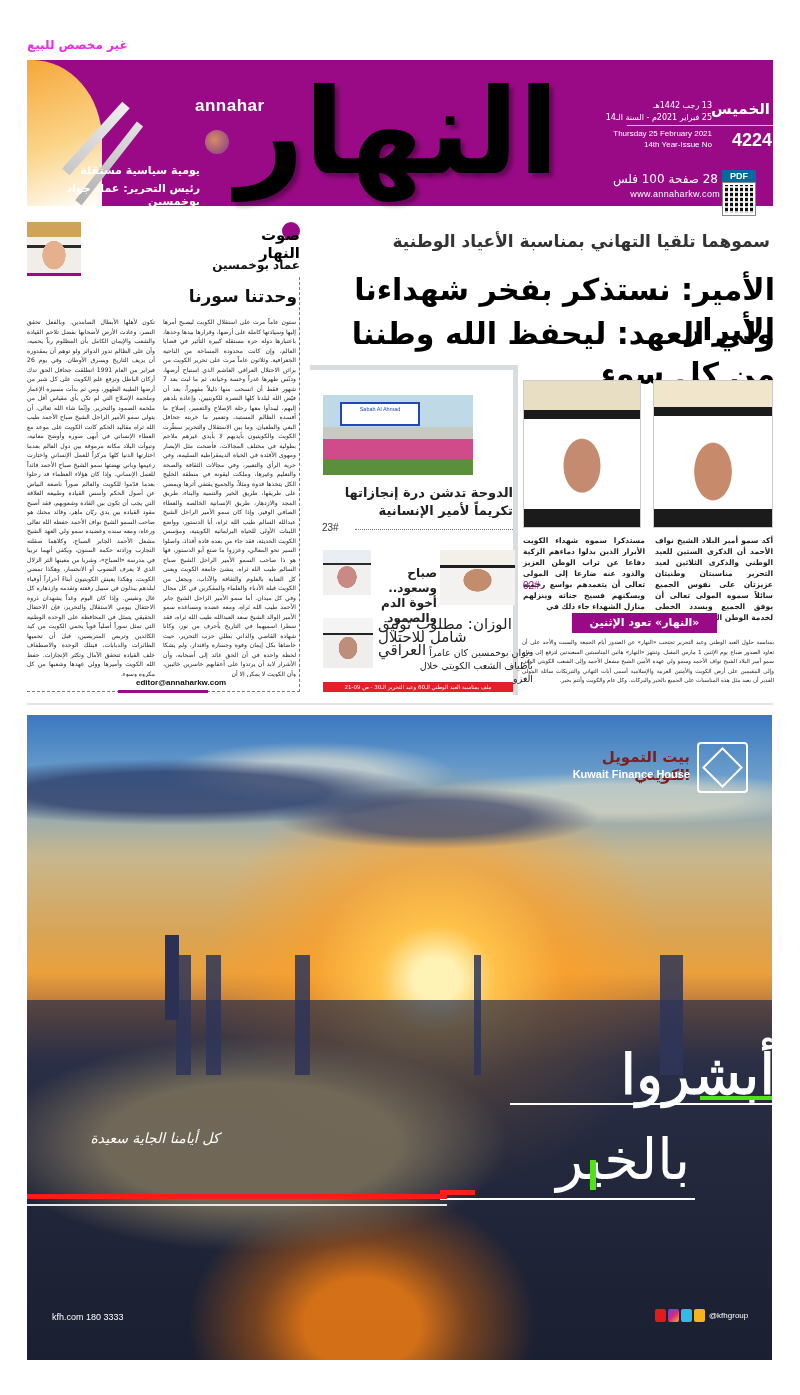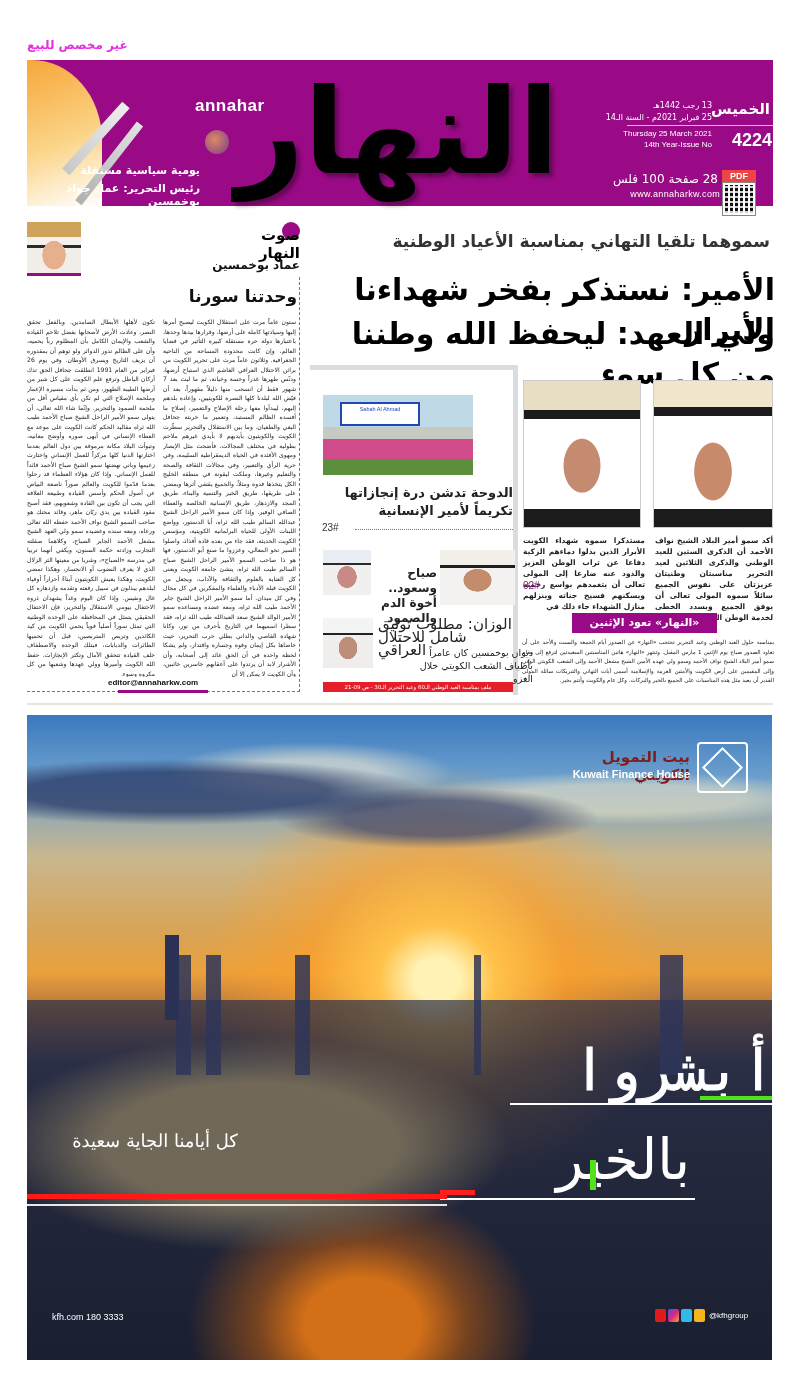--- a/index.html
+++ b/index.html
@@ -22,21 +22,21 @@
 
   .day-ar { left: 720px; top: 100px; width: 50px; color: #fff; font-size: 15px; font-weight: bold; direction: rtl; }
   .hijri { left: 600px; top: 101px; width: 112px; text-align: right; color: #fff; font-size: 8px; direction: rtl; }
   .greg { left: 585px; top: 113px; width: 127px; text-align: right; color: #fff; font-size: 8px; direction: rtl; }
   .mast-rule { left: 627px; top: 125px; width: 146px; height: 1px; background: #d9b8d3; }
   .date-en { left: 590px; top: 129px; width: 122px; text-align: right; color: #fff; font-size: 8px; font-family: "Liberation Sans", sans-serif; }
   .issue-en { left: 590px; top: 140px; width: 122px; text-align: right; color: #fff; font-size: 8px; font-family: "Liberation Sans", sans-serif; }
   .issue-no { left: 720px; top: 130px; width: 52px; text-align: right; color: #fff; font-size: 18px; font-weight: bold; font-family: "Liberation Sans", sans-serif; }
   .price { left: 610px; top: 172px; width: 108px; text-align: right; color: #fff; font-size: 12px; font-weight: normal; direction: rtl; }
   .website { left: 615px; top: 189px; width: 105px; text-align: right; color: #fff; font-size: 9px; font-family: "Liberation Sans", sans-serif; letter-spacing: 0.3px; }
-  .pdf-badge { left: 722px; top: 170px; width: 34px; height: 12px; background: #ef4444; color: #fff; font-size: 9px; font-weight: bold; text-align: center; line-height: 12px; font-family: "Liberation Sans", sans-serif; }
+  .pdf-badge { left: 722px; top: 170px; width: 34px; height: 12px; background: #0369a1; color: #fff; font-size: 9px; font-weight: bold; text-align: center; line-height: 12px; font-family: "Liberation Sans", sans-serif; }
   .qr { left: 723px; top: 183px; width: 32px; height: 32px; background:
       repeating-linear-gradient(90deg, #111 0 3px, #fff 3px 5px),
       #fff; border: 2px solid #fff; outline: 1px solid #888;
       background-blend-mode: normal; }
   .qr::before { content:""; position:absolute; inset:0; background: repeating-linear-gradient(0deg, rgba(255,255,255,0.8) 0 2px, transparent 2px 5px); }
 
   
   .kicker { left: 310px; top: 231px; width: 460px; text-align: right; direction: rtl; font-size: 17px; font-weight: bold; color: #333; }
   .headline1 { left: 300px; top: 270px; width: 475px; text-align: right; direction: rtl; font-size: 30px; font-weight: bold; color: #000; line-height: 40px; }
   .headline2 { left: 300px; top: 314px; width: 475px; text-align: right; direction: rtl; font-size: 30px; font-weight: bold; color: #000; line-height: 40px; }
@@ -44,21 +44,21 @@
   
   .col-box { left: 27px; top: 277px; width: 273px; height: 415px; border-right: 1px dashed #777; border-bottom: 1px dashed #777; }
   .col-logo { left: 220px; top: 226px; width: 80px; height: 30px; color: #000; font-size: 15px; font-weight: bold; direction: rtl; text-align: right; }
   .col-logo-dot { left: 282px; top: 222px; width: 18px; height: 18px; border-radius: 50%; background: #9b0a86; }
   .col-author { left: 180px; top: 258px; width: 120px; text-align: right; direction: rtl; font-size: 12px; font-weight: bold; }
   .col-photo { left: 27px; top: 222px; width: 54px; height: 54px; background: radial-gradient(ellipse at 50% 65%, #e6b08f 0 30%, transparent 31%), linear-gradient(180deg, #d0a35a 0 30%, #f4f0ec 30% 45%, #2a2a2a 45% 50%, #f1eee9 50%); border-bottom: 3px solid #9b0a86; }
   .col-title { left: 27px; top: 286px; width: 270px; direction: rtl; font-size: 17px; font-weight: bold; }
   .col-text { font-size: 6.1px; line-height: 9.5px; direction: rtl; text-align: justify; color: #222; }
   .col-text-right { left: 163px; top: 317px; width: 133px; height: 360px; overflow: hidden; }
   .col-text-left { left: 27px; top: 317px; width: 128px; height: 360px; overflow: hidden; }
-  .col-email { left: 108px; top: 678px; width: 90px; text-align: center; font-size: 8px; font-weight: bold; font-family: "Liberation Sans", sans-serif; }
+  .col-email { left: 136px; top: 678px; width: 90px; text-align: center; font-size: 8px; font-weight: bold; font-family: "Liberation Sans", sans-serif; }
   .col-email-bar { left: 118px; top: 690px; width: 90px; height: 3px; background: #9b0a86; }
   .side-panel { left: 310px; top: 365px; width: 208px; height: 330px; border-right: 5px solid #d9dde0; border-top: 5px solid #d9dde0; }
   .side-photo { left: 323px; top: 395px; width: 150px; height: 80px; background: linear-gradient(180deg, #bfd9e7 0 40%, #c7c9c3 40% 55%, #d04b8a 55% 80%, #5b8f3c 80%); }
   .side-sign { left: 340px; top: 402px; width: 80px; height: 24px; background: #fff; border: 2px solid #2447b7; color: #2447b7; font-size: 5.5px; text-align: center; line-height: 10px; font-family: "Liberation Sans", sans-serif; }
   .side-h1 { left: 318px; top: 484px; width: 195px; text-align: right; direction: rtl; font-size: 13px; font-weight: bold; line-height: 18px; color: #222; }
   .side-ref1 { left: 322px; top: 522px; font-size: 10px; color: #333; font-family: "Liberation Sans", sans-serif; }
   .side-dots1 { left: 355px; top: 529px; width: 158px; border-top: 1px dotted #777; }
   .thumb-a { left: 323px; top: 550px; width: 48px; height: 45px; background: radial-gradient(ellipse at 50% 60%, #c98a85 0 28%, transparent 29%), linear-gradient(180deg, #e9eef4 0 30%, #2a2a2a 30% 34%, #f2f0ee 34%); }
   .thumb-b { left: 440px; top: 550px; width: 75px; height: 55px; background: radial-gradient(ellipse at 50% 55%, #c28c6d 0 26%, transparent 27%), linear-gradient(180deg, #f3efe9 0 28%, #1f1f1f 28% 32%, #f4f2f0 32%); }
   .side-h2 { left: 365px; top: 550px; width: 72px; text-align: right; direction: rtl; font-size: 12px; font-weight: bold; line-height: 15px; color: #222; margin-top: 16px; }
@@ -101,29 +101,29 @@
   .ad-tower { left: 165px; top: 935px; width: 14px; height: 85px; background: #2b3154; }
   .ad-land { left: 27px; top: 1000px; width: 745px; height: 360px; background:
       radial-gradient(ellipse at 30% 40%, rgba(120,110,90,0.9) 0 20%, transparent 35%),
       radial-gradient(ellipse at 45% 90%, rgba(230,120,20,0.9) 0 10%, rgba(180,90,20,0.6) 18%, transparent 30%),
       linear-gradient(180deg, rgba(40,45,70,0.7), rgba(25,30,48,0.95)); }
   .kfh-logo-box { left: 697px; top: 742px; width: 51px; height: 51px; border: 2px solid #fff; border-radius: 4px; }
   .kfh-logo-inner { left: 708px; top: 753px; width: 29px; height: 29px; border: 2px solid #fff; transform: rotate(45deg); }
   .kfh-ar { left: 560px; top: 748px; width: 130px; text-align: right; direction: rtl; color: #7f1d1d; font-size: 15px; font-weight: bold; }
   .kfh-en { left: 560px; top: 768px; width: 130px; text-align: right; color: #fff; font-size: 11px; font-weight: bold; font-family: "Liberation Sans", sans-serif; }
 
-  .slogan1 { left: 500px; top: 1045px; width: 275px; text-align: right; direction: rtl; color: #fff; font-size: 56px; line-height: 60px; font-family: Liberation Mono, monospace; letter-spacing: 2px;
+  .slogan1 { left: 500px; top: 1045px; width: 275px; text-align: right; direction: rtl; color: #fff; font-size: 56px; line-height: 60px; font-family: Liberation Sans, sans-serif; letter-spacing: 2px;
       -webkit-text-stroke: 1px #fff; }
   .slogan2 { left: 440px; top: 1130px; width: 250px; text-align: right; direction: rtl; color: #fff; font-size: 56px; line-height: 60px; font-family: "DejaVu Sans", sans-serif; letter-spacing: 2px; }
   .slogan-g1 { left: 700px; top: 1096px; width: 72px; height: 4px; background: #52e21a; }
   .slogan-w1 { left: 510px; top: 1103px; width: 262px; height: 2px; background: #fff; }
   .slogan-r1 { left: 440px; top: 1190px; width: 35px; height: 5px; background: #ff1f1f; }
   .slogan-w2 { left: 440px; top: 1198px; width: 255px; height: 2px; background: #fff; }
   .slogan-g2 { left: 590px; top: 1160px; width: 6px; height: 30px; background: #52e21a; }
-  .script-line { left: 50px; top: 1130px; width: 210px; text-align: center; direction: rtl; color: #fff; font-size: 18px; font-family: "DejaVu Serif", serif; }
+  .script-line { left: 50px; top: 1130px; width: 210px; text-align: center; direction: rtl; color: #fff; font-size: 14px; font-style: italic; font-family: "DejaVu Serif", serif; }
   .red-stripe { left: 27px; top: 1194px; width: 420px; height: 5px; background: #ff1a1a; }
   .white-stripe { left: 27px; top: 1204px; width: 420px; height: 2px; background: #e8e8e8; }
   .kfh-phone { left: 52px; top: 1312px; color: #fff; font-size: 9px; font-family: "Liberation Sans", sans-serif; }
   .social-row { left: 655px; top: 1309px; display: flex; gap: 2px; align-items: center; }
   .soc { width: 11px; height: 13px; border-radius: 2px; }
   .soc-yt { background: #e11b1b; }
   .soc-ig { background: linear-gradient(135deg, #5b4dd5, #d6287e, #f6a43a); }
   .soc-tw { background: #33b9e8; }
   .soc-sc { background: #f6b51b; }
   .handle { color: #fff; font-size: 8px; margin-left: 2px; font-family: "Liberation Sans", sans-serif; }
@@ -140,21 +140,21 @@
 <div class="abs annahar-latin">annahar</div>
 <div class="abs emblem"></div>
 <div class="abs tagline1">يومية سياسية مستقلة</div>
 <div class="abs tagline2">رئيس التحرير: عماد جواد بوخمسين</div>
 <div class="abs logo-ar">النهار</div>
 
 <div class="abs day-ar">الخميس</div>
 <div class="abs hijri">13 رجب 1442هـ</div>
 <div class="abs greg">25 فبراير 2021م - السنة الـ14</div>
 <div class="abs mast-rule"></div>
-<div class="abs date-en">Thursday 25 March 2021</div>
+<div class="abs date-en">Thursday 25 February 2021</div>
 <div class="abs issue-en">14th Year-Issue No</div>
 <div class="abs issue-no">4224</div>
 <div class="abs price">28 صفحة 100 فلس</div>
 <div class="abs website">www.annaharkw.com</div>
 <div class="abs pdf-badge">PDF</div>
 <div class="abs qr"></div>
 
 <div class="abs kicker">سموهما تلقيا التهاني بمناسبة الأعياد الوطنية</div>
 <div class="abs headline1">الأمير: نستذكر بفخر شهداءنا الأبرار</div>
 <div class="abs headline2">ولي العهد: ليحفظ الله وطننا من كل سوء</div>

